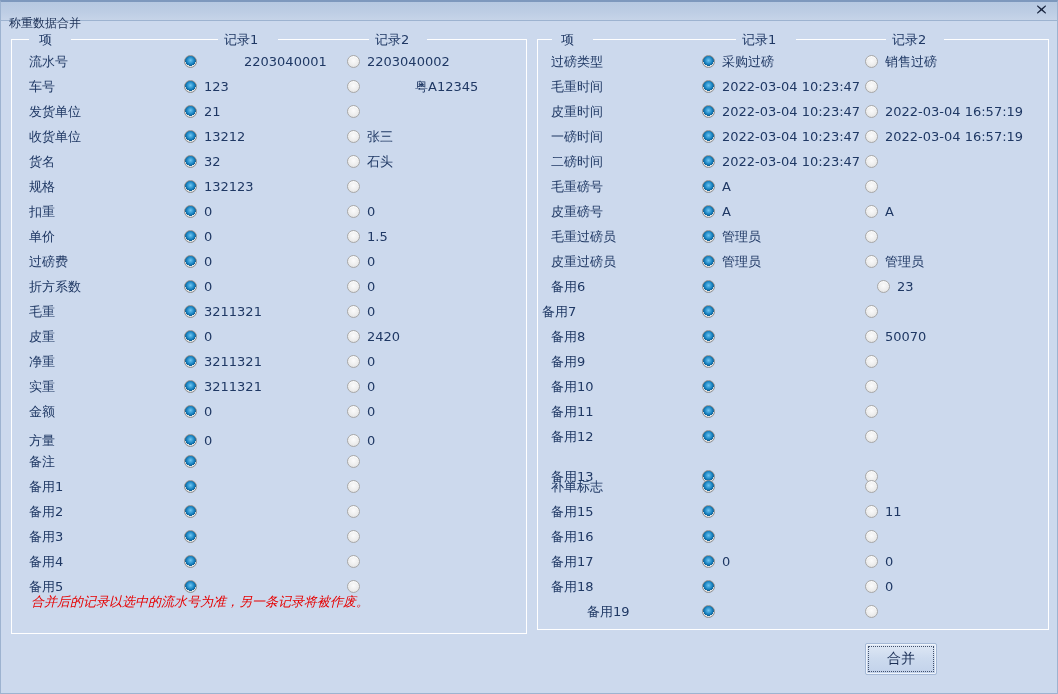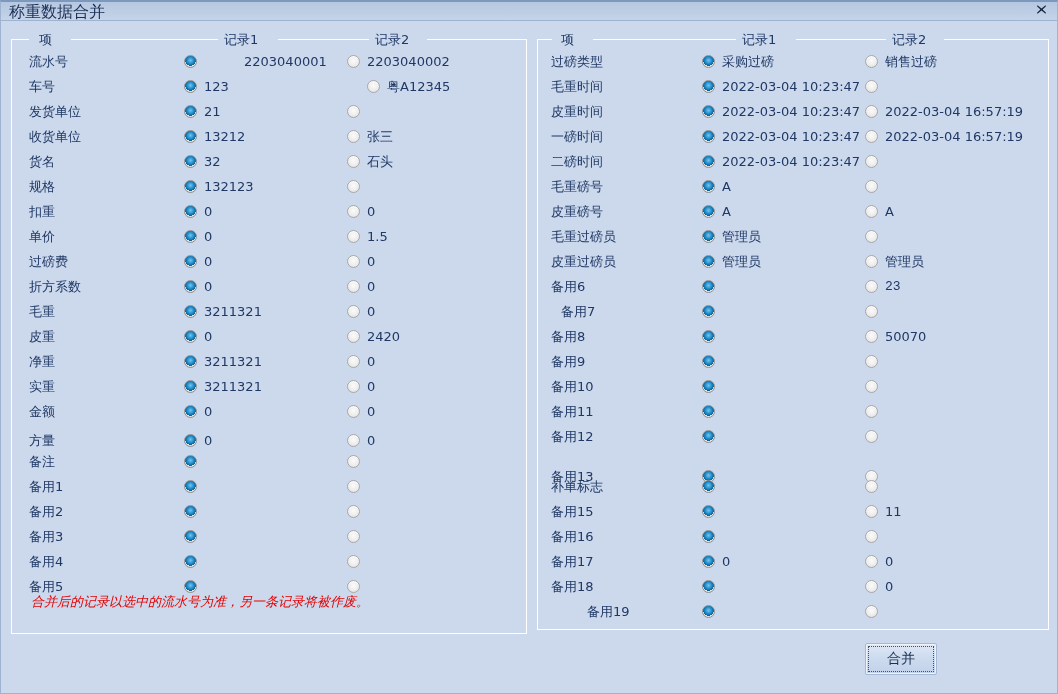--- a/index.html
+++ b/index.html
@@ -34,22 +34,22 @@
     position: absolute;
     left: 0; top: 0;
     width: 1056px;
     height: 18px;
     background: linear-gradient(to bottom, #b6c8e1 0%, #bdcde4 55%, #c6d4e8 100%);
     border-bottom: 1px solid #9db3d0;
   }
   #title-text {
     position: absolute;
     left: 8px;
-    top: 2px;
-    font-size: 16px;
+    top: 14px;
+    font-size: 12px;
     color: #1b2f55;
     line-height: 15px;
     white-space: nowrap;
   }
   #close-btn {
     position: absolute;
     right: 8px;
     top: 2px;
     width: 16px;
     height: 15px;
@@ -224,21 +224,21 @@
             <span class="radio off"></span>
             <span class="ctext">2203040002</span>
           </div>
         </div>
         <div class="row" style="top: 46px;">
           <div class="r-label" style="left: 18px;">车号</div>
           <div class="cell" style="left: 173px;">
             <span class="radio on"></span>
             <span class="ctext">123</span>
           </div>
-          <div class="cell" style="left: 356px;">
+          <div class="cell" style="left: 336px; gap: 48px;">
             <span class="radio off"></span>
             <span class="ctext">粤A12345</span>
           </div>
         </div>
         <div class="row" style="top: 71px;">
           <div class="r-label" style="left: 18px;">发货单位</div>
           <div class="cell" style="left: 173px;">
             <span class="radio on"></span>
             <span class="ctext">21</span>
           </div>
@@ -571,27 +571,27 @@
             <span class="radio off"></span>
             <span class="ctext">管理员</span>
           </div>
         </div>
         <div class="row" style="top: 246px;">
           <div class="r-label" style="left: 14px;">备用6</div>
           <div class="cell" style="left: 165px;">
             <span class="radio on"></span>
             <span class="ctext"></span>
           </div>
-          <div class="cell" style="left: 328px; font-family: Liberation Mono, monospace;">
+          <div class="cell" style="left: 340px;">
             <span class="radio off"></span>
             <span class="ctext">23</span>
           </div>
         </div>
         <div class="row" style="top: 271px;">
-          <div class="r-label" style="left: 24px;">备用7</div>
+          <div class="r-label" style="left: 5px;">备用7</div>
           <div class="cell" style="left: 165px;">
             <span class="radio on"></span>
             <span class="ctext"></span>
           </div>
           <div class="cell" style="left: 328px;">
             <span class="radio off"></span>
             <span class="ctext"></span>
           </div>
         </div>
         <div class="row" style="top: 296px;">

